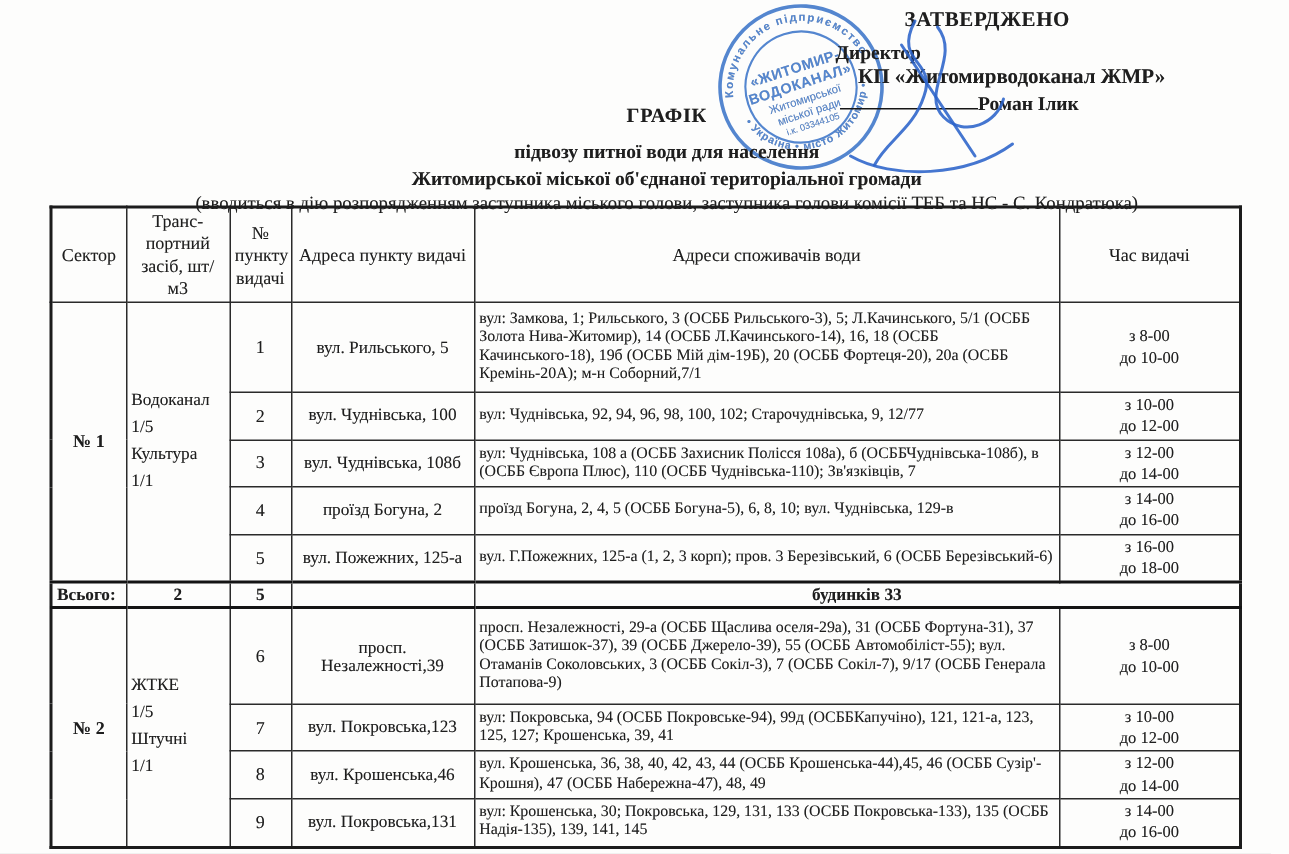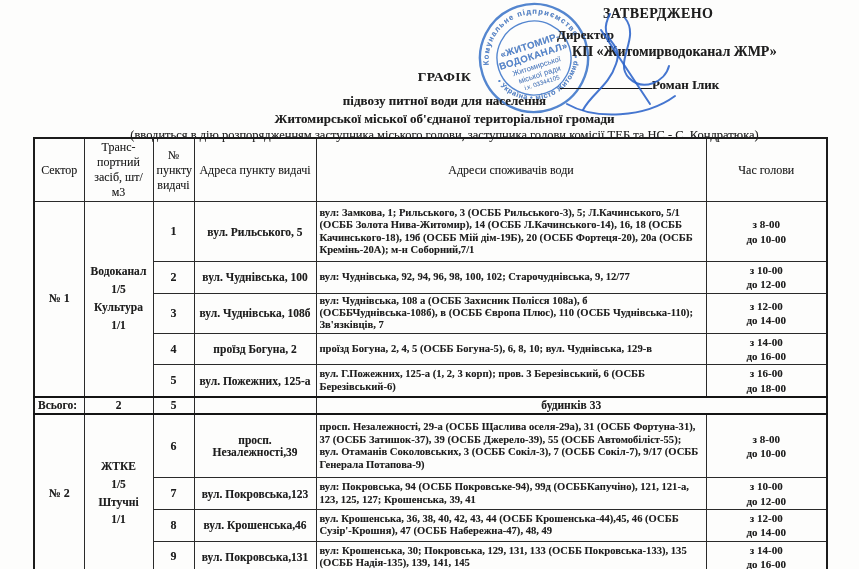--- a/index.html
+++ b/index.html
@@ -9,21 +9,21 @@
     font-family:"Liberation Serif","DejaVu Serif",serif;
     color:#1e1e1e;
     text-shadow:0 0 .4px rgba(20,20,20,.35);
   }
 
   
   .approval { position:absolute; top:6px; left:545px; width:300px; font-weight:bold; z-index:3; }
   .approved-line { margin-left:58px; font-size:14px; letter-spacing:.4px; }
   .role-line { margin-top:5px; margin-left:12px; font-size:13px; }
   .org-line  { margin-top:1px; margin-left:27px; font-size:14px; white-space:nowrap; }
-  .name-line { margin-top:16px; font-size:13px; white-space:nowrap; }
+  .name-line { margin-top:0; font-size:13px; white-space:nowrap; }
   .sig-line  { display:inline-block; width:92px; margin-left:15px; border-bottom:1.3px solid #161616; height:12px; vertical-align:baseline; }
 
   
   .stamp { position:absolute; left:474px; top:-2px; width:120px; height:120px; z-index:1; }
   .stamp text { fill:#2f6cc6; font-family:"Liberation Sans","DejaVu Sans",sans-serif; }
   .stamp .ring  { font-size:7.6px; font-weight:bold; letter-spacing:1.1px; }
   .stamp .ringb { font-size:7.2px; font-weight:bold; letter-spacing:.6px; }
   .stamp .c1 { font-size:9.6px; font-weight:bold; letter-spacing:.4px; }
   .stamp .c2 { font-size:7.6px; }
   .stamp .c3 { font-size:6.2px; }
@@ -36,24 +36,24 @@
   .doc-title { position:absolute; left:48px; top:69px; width:793px; text-align:center; z-index:2; }
   .doc-title div { white-space:pre-line; }
   .t1 { font-size:13.5px; font-weight:bold; letter-spacing:.5px; }
   .t2 { font-size:13px;   font-weight:bold; margin-top:8px; }
   .t3 { font-size:13px;   font-weight:bold; margin-top:2px; }
   .t4 { font-size:12.5px; margin-top:1px; }
 
   
   .sched-wrap { position:absolute; left:33px; top:137px; z-index:2; }
   table.sched { border-collapse:collapse; table-layout:fixed; width:793px; border:2px solid #1c1c1c; }
-  .sched td, .sched th { border:1px solid #2a2a2a; padding:1px 3px; vertical-align:middle; overflow:hidden;font-weight:bold; }
+  .sched td, .sched th { border:1px solid #2a2a2a; padding:1px 3px; vertical-align:middle; overflow:hidden; }
   .sched thead th { font-weight:normal; font-size:12px; white-space:pre-line; text-align:center; line-height:1.25; }
   .c-sector    { text-align:center; font-weight:bold; font-size:12px; }
-  .c-transport { text-align:center; font-size:11.5px; white-space:pre-line; line-height:1.55; }
+  .c-transport { font-size:11.5px; white-space:pre-line; line-height:1.55; }
   .c-no        { text-align:center; font-size:12px; }
   .c-point     { text-align:center; font-size:11.5px; }
   .c-cons      { font-size:10.6px; line-height:1.17; padding:1px 4px; vertical-align:middle; }
   .c-time      { text-align:center; font-size:11px; line-height:1.3; white-space:pre-line; }
   .t-total td  { font-weight:bold; font-size:11.5px; border-top:2px solid #141414; border-bottom:2px solid #141414; }
   .t-total .lab { text-align:left; padding-left:3px; }
   .t-total .num { text-align:center; }
   .t-total .sum { text-align:center; }
 </style>
 </head>
@@ -114,21 +114,21 @@
         <tr style="height:58px">
           <th>Сектор</th>
           <th>Транс-
 портний
 засіб, шт/м3</th>
           <th>№
 пункту
 видачі</th>
           <th>Адреса пункту видачі</th>
           <th>Адреси споживачів води</th>
-          <th>Час голови</th>
+          <th>Час видачі</th>
         </tr>
       </thead>
       <tbody>
 
         <tr style="height:60px">
           <td class="c-sector" rowspan="5">№ 1</td>
           <td class="c-transport" rowspan="5">Водоканал
 1/5
 Культура
 1/1</td>

